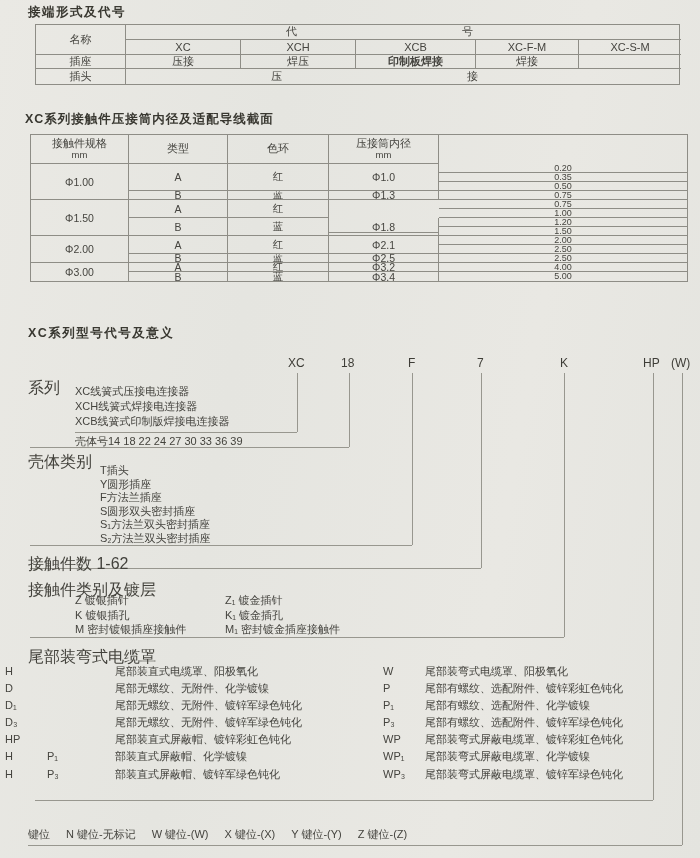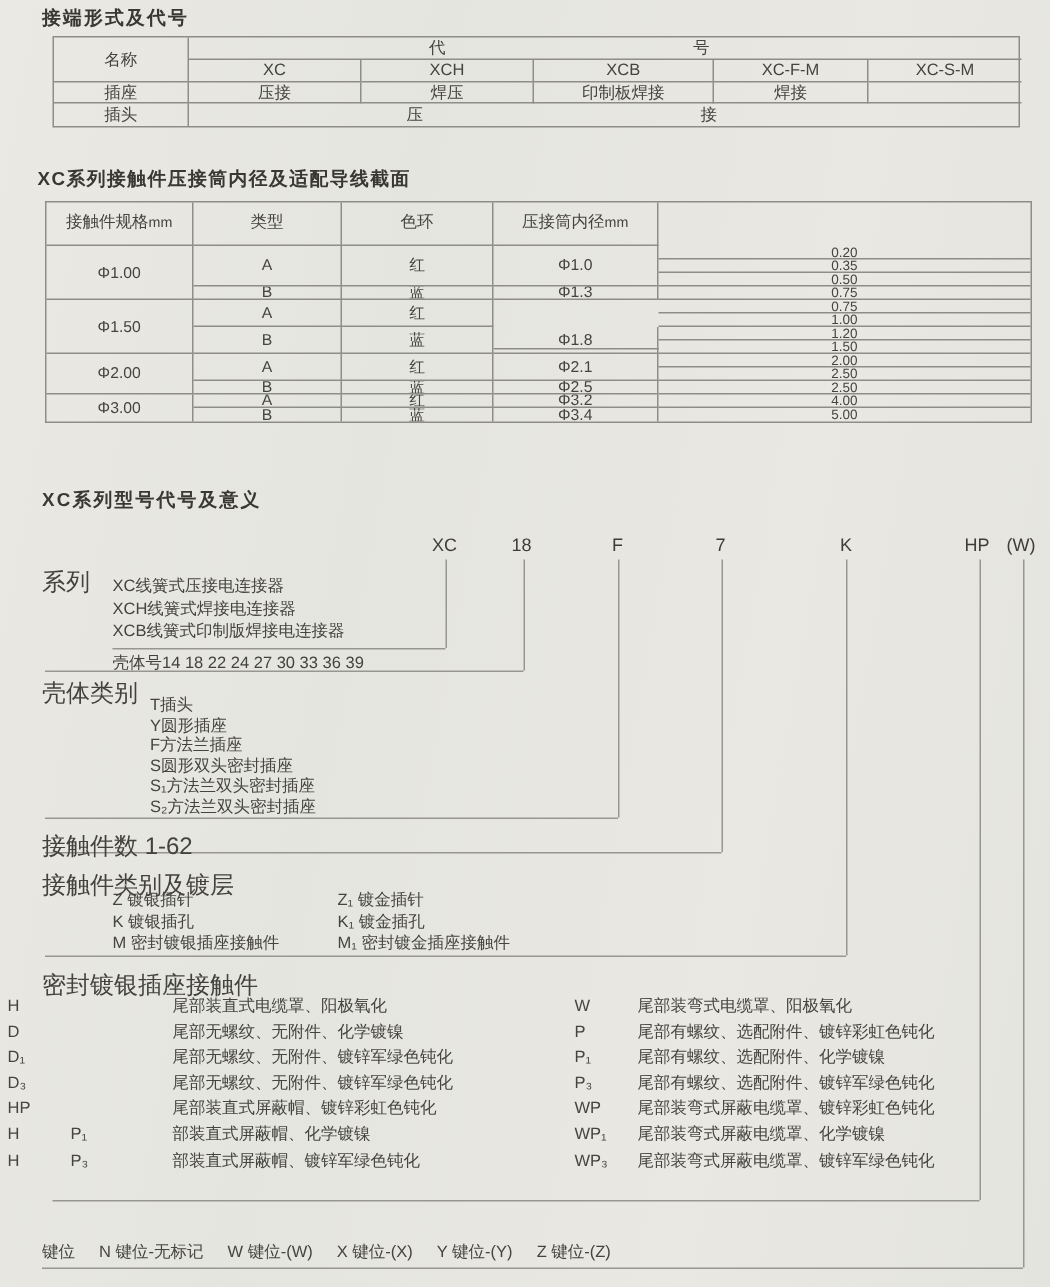--- a/index.html
+++ b/index.html
@@ -38,21 +38,21 @@
   
   .t2 {
     position: absolute; left: 30px; top: 134px; width: 658px;
     border: 1px solid #8e8d86; font-size: 11px;
   }
   .t2-head, .t2-body {
     display: grid;
     grid-template-columns: 98px 99px 101px 110px 1fr;
   }
   .t2-head { grid-template-rows: 29px; }
-  .t2 .hc { flex-direction: row; line-height: 1.05; }
+  .t2 .hc { flex-direction: column; line-height: 1.05; }
   .t2 .unit { font-size: 9.5px; }
   .t2-body { grid-template-rows: repeat(13, 9px); }
   .t2 .bc { font-size: 10.5px; }
   .t2 .wire { font-size: 9px; line-height: 9px; }
   
   .code-part { position: absolute; top: 356px; font-size: 12px; color: #3e3d37; white-space: nowrap; }
   .vl { position: absolute; width: 1px; background: #98978f; }
   .hl { position: absolute; height: 1px; background: #98978f; }
   .dg-label { position: absolute; font-size: 16px; white-space: nowrap; color: #43423c; }
   .dg-lines div { height: 15px; line-height: 15px; font-size: 11px; white-space: nowrap; }
@@ -81,21 +81,21 @@
       <span>号</span>
     </div>
     <div class="c" style="grid-column:2; grid-row:2;">XC</div>
     <div class="c" style="grid-column:3; grid-row:2;">XCH</div>
     <div class="c" style="grid-column:4; grid-row:2;">XCB</div>
     <div class="c" style="grid-column:5; grid-row:2;">XC-F-M</div>
     <div class="c nr" style="grid-column:6; grid-row:2;">XC-S-M</div>
     <div class="c" style="grid-column:1; grid-row:3;">插座</div>
     <div class="c" style="grid-column:2; grid-row:3;">压接</div>
     <div class="c" style="grid-column:3; grid-row:3;">焊压</div>
-    <div class="c" style="grid-column:4; grid-row:3;">印制板焊接</div>
+    <div class="c" style="grid-column:4; grid-row:3;font-weight:bold;">印制板焊接</div>
     <div class="c" style="grid-column:5; grid-row:3;">焊接</div>
     <div class="c nr" style="grid-column:6; grid-row:3;"></div>
     <div class="c nb" style="grid-column:1; grid-row:4;">插头</div>
     <div class="c nr nb spread" style="grid-column:2/7; grid-row:4; padding-left:145px; gap:185px;">
       <span>压</span>
       <span>接</span>
     </div>
   </div>
 
   <div class="sec-title" style="left:25px; top:111px; letter-spacing:1px;">XC系列接触件压接筒内径及适配导线截面</div>
@@ -221,21 +221,21 @@
     <div class="ct-row">
         <span class="ca">K 镀银插孔</span>
         <span class="cb">K₁ 镀金插孔</span>
       </div>
     <div class="ct-row">
         <span class="ca">M 密封镀银插座接触件</span>
         <span class="cb">M₁ 密封镀金插座接触件</span>
       </div>
   </div>
 
-  <div class="dg-label" style="left:28px; top:647px;">密封镀银插座接触件</div>
+  <div class="dg-label" style="left:28px; top:647px;">尾部装弯式电缆罩</div>
   <div class="sp-rows">
     <div class="sp-row">
         <span>H</span>
         <span></span>
         <span>尾部装直式电缆罩、阳极氧化</span>
         <span>W</span>
         <span>尾部装弯式电缆罩、阳极氧化</span>
       </div>
     <div class="sp-row">
         <span>D</span>

